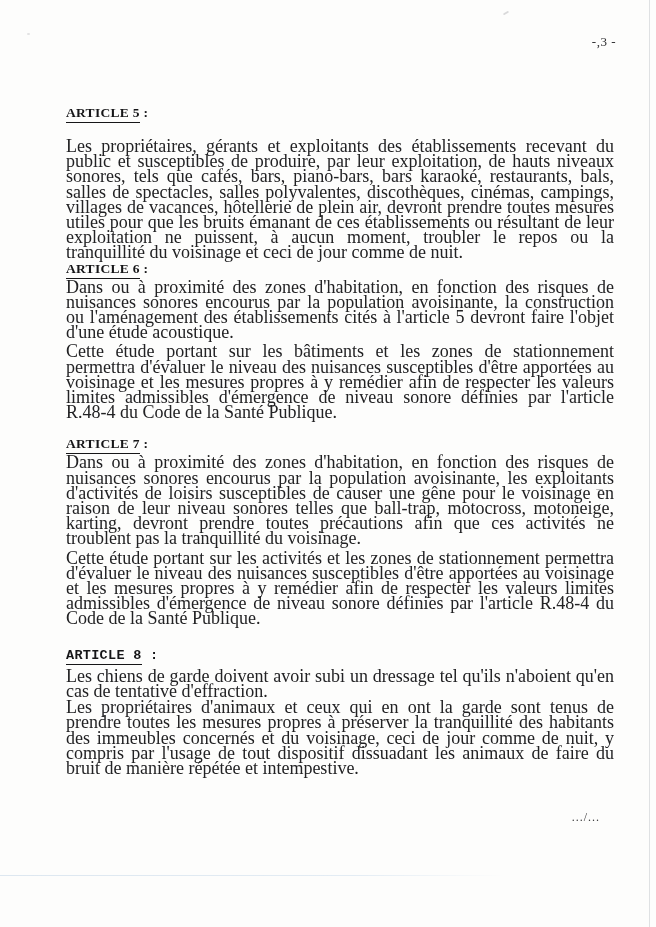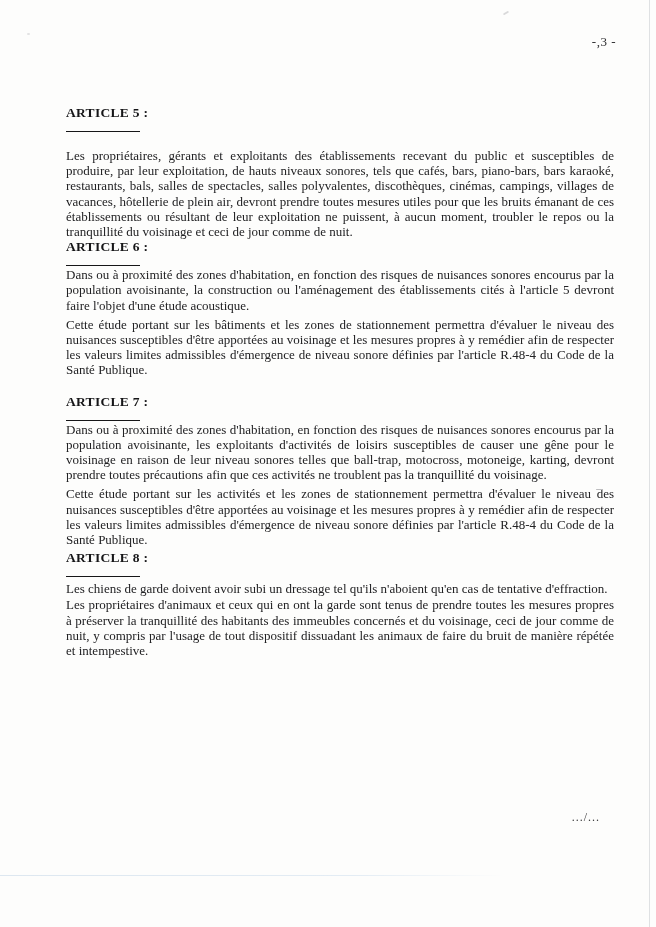--- a/index.html
+++ b/index.html
@@ -34,35 +34,35 @@
   .article-heading {
     margin: 0;
     font-size: 13.5px;
     font-weight: bold;
     letter-spacing: 0.3px;
     color: #161618;
   }
   .article-heading .heading-text {
     display: inline-block;
     border-bottom: 1.4px solid #161618;
-    padding-bottom: 10px;
+    padding-bottom: 1px;
   }
   .para {
     margin: 0;
-    font-size: 13px;
+    font-size: 18px;
     line-height: 15.2px;
     text-align: justify;
     color: #222224;
   }
   
   .mt-after-heading { margin-top: 1px; }
   .mt-para          { margin-top: 4px; }
   .mt-heading-a6    { }
   .mt-heading-a7    { margin-top: 16px; }
-  .mt-heading-a8    { margin-top: 3px; }
+  .mt-heading-a8    { margin-top: 21px; font-family: Liberation Mono, monospace; }
   .mt-first-para-a5 { margin-top: 16px; }
 
   .continuation-mark {
     position: absolute;
     top: 810px;
     right: 56px;
     font-size: 12px;
     letter-spacing: 1px;
     color: #3a3a3c;
   }

